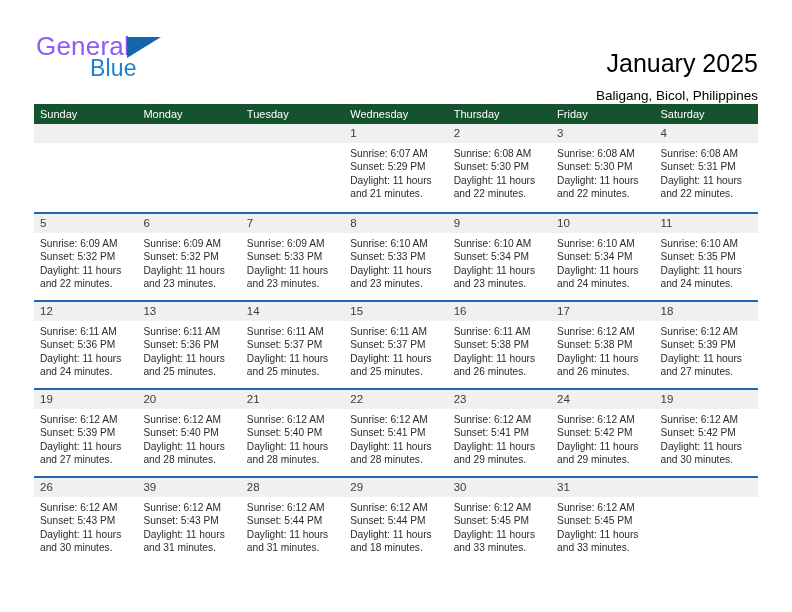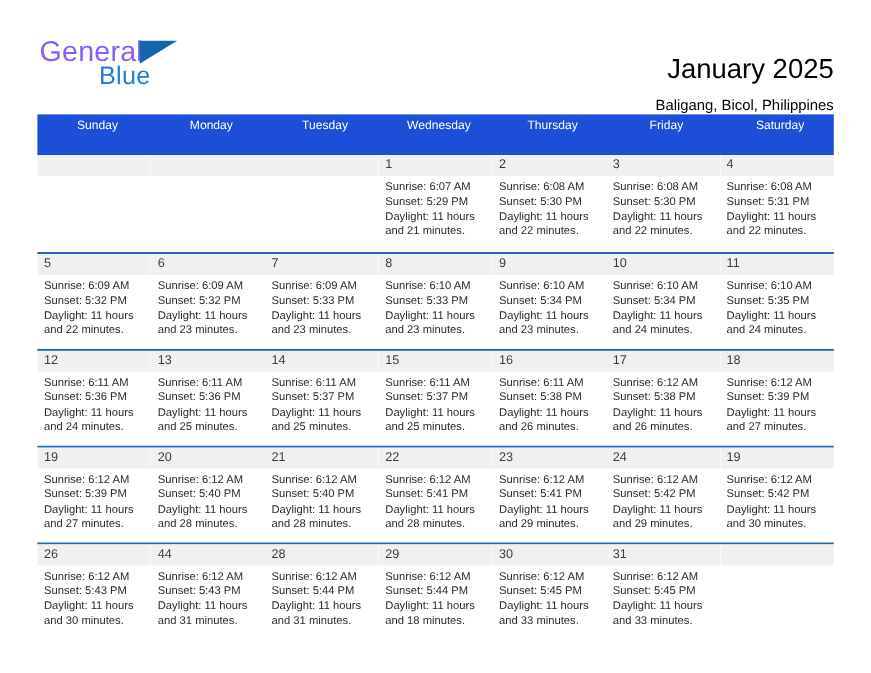--- a/index.html
+++ b/index.html
@@ -89,23 +89,22 @@
 
   
   .calendar {
     position: absolute;
     left: 34px;
     top: 104px;
     width: 724px;
   }
   .weekdays {
     display: flex;
-    background: #1d4ed8;
-    height: 37px;
-    text-align: center;
+    background: #14532d;
+    height: 20px;
   }
   .weekday {
     flex: 1 1 0;
     color: #ffffff;
     font-size: 11px;
     line-height: 21px;
     padding-left: 6px;
     box-sizing: border-box;
     white-space: nowrap;
     overflow: hidden;
@@ -504,21 +503,21 @@
             </div>
             <div class="day-body">
               <div class="day-line">Sunrise: 6:12 AM</div>
               <div class="day-line">Sunset: 5:43 PM</div>
               <div class="day-line">Daylight: 11 hours</div>
               <div class="day-line">and 30 minutes.</div>
             </div>
           </div>
           <div class="day">
             <div class="day-num-band">
-              <div class="day-num">44</div>
+              <div class="day-num">39</div>
             </div>
             <div class="day-body">
               <div class="day-line">Sunrise: 6:12 AM</div>
               <div class="day-line">Sunset: 5:43 PM</div>
               <div class="day-line">Daylight: 11 hours</div>
               <div class="day-line">and 31 minutes.</div>
             </div>
           </div>
           <div class="day">
             <div class="day-num-band">

